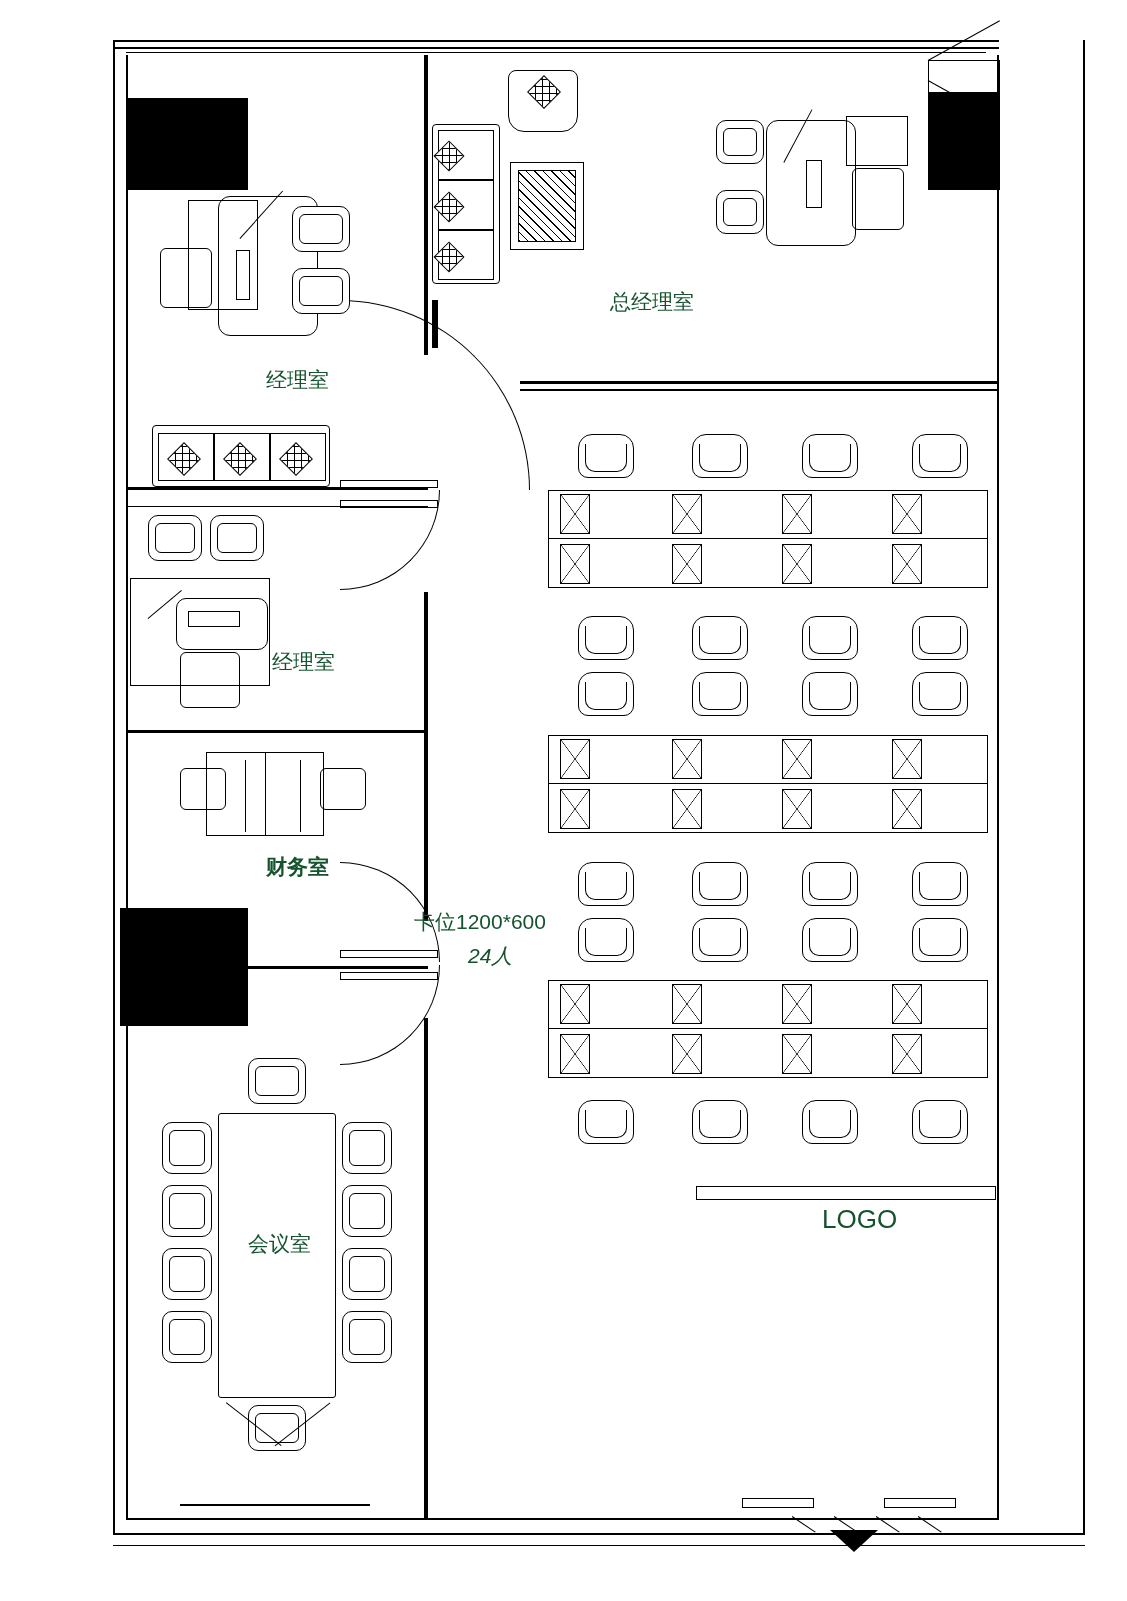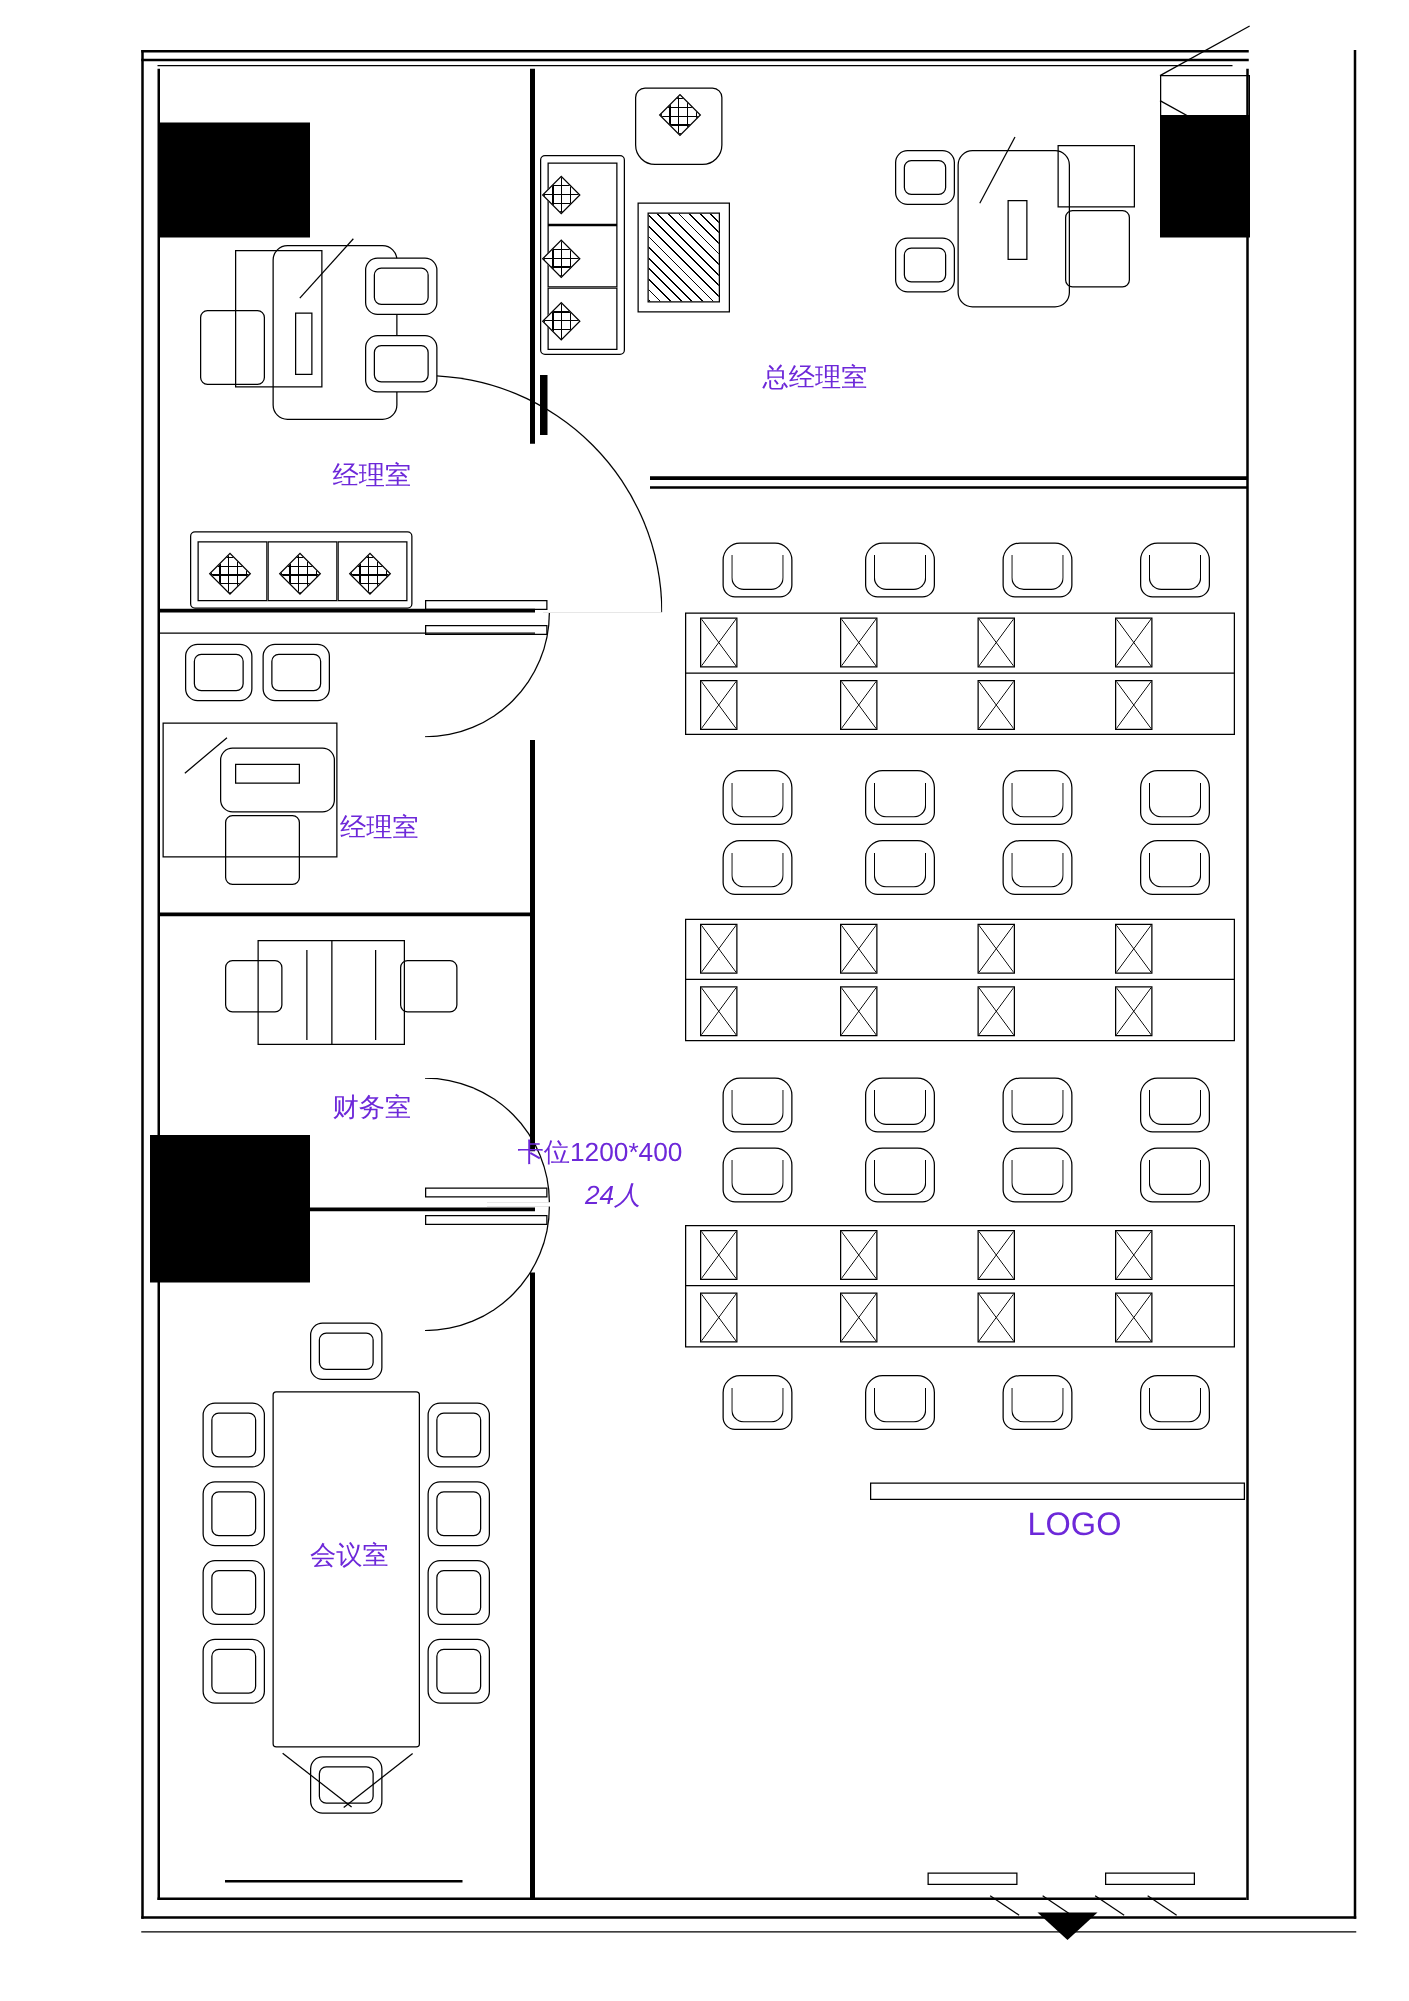--- a/index.html
+++ b/index.html
@@ -1,21 +1,21 @@
 <!DOCTYPE html>
 <html><head>
 <meta charset="utf-8">
 <style>
   html,body{margin:0;padding:0;background:#ffffff;}
   body{font-family:"Liberation Sans","DejaVu Sans",sans-serif;}
   #plan{position:relative;width:1127px;height:1601px;background:#fff;overflow:hidden;}
   .ln{position:absolute;background:#000;}
   .boxthin{position:absolute;border:1px solid #000;box-sizing:border-box;background:transparent;}
   .solid{position:absolute;background:#000;}
-  .lbl-l{position:absolute;color:#6d28d9;white-space:nowrap;font-size:21px;}
+  .lbl-l{position:absolute;color:#14532d;white-space:nowrap;font-size:21px;}
   .rnd{position:absolute;border:1.2px solid #000;box-sizing:border-box;border-radius:8px;}
   .chair{position:absolute;width:56px;height:44px;box-sizing:border-box;border:1.2px solid #000;border-radius:14px 14px 10px 10px;background:#fff;}
   .chair:after{content:"";position:absolute;left:6px;right:6px;top:9px;height:28px;border:1.2px solid #000;border-top:none;border-radius:0 0 10px 10px;box-sizing:border-box;}
   .deskcell{position:absolute;box-sizing:border-box;border:1.2px solid #000;background:#fff;}
   .xbox{position:absolute;box-sizing:border-box;border:1.2px solid #000;background:#fff;}
   .xbox:before,.xbox:after{content:"";position:absolute;left:0;top:0;width:100%;height:100%;}
   .xbox:before{background:linear-gradient(to top right,transparent calc(50% - 0.6px),#000 50%,transparent calc(50% + 0.6px));}
   .xbox:after{background:linear-gradient(to bottom right,transparent calc(50% - 0.6px),#000 50%,transparent calc(50% + 0.6px));}
   .door{position:absolute;border:1.4px solid #000;border-radius:0;box-sizing:border-box;}
   .arc{position:absolute;border:1.4px solid #000;border-radius:50%;box-sizing:border-box;background:transparent;}
@@ -107,21 +107,21 @@
   <div class="ln" style="left:148px;top:618px;width:44px;height:1.4px;transform:rotate(-40deg);transform-origin:left center;"></div>
   <div class="boxthin" style="left:180px;top:652px;width:60px;height:56px;border-radius:6px;"></div>
   <div class="lbl-l" style="left:272px;top:648px;">经理室</div>
 
   <div class="boxthin" style="left:206px;top:752px;width:118px;height:84px;"></div>
   <div class="ln" style="left:265px;top:752px;width:1.4px;height:84px;"></div>
   <div class="boxthin" style="left:180px;top:768px;width:46px;height:42px;border-radius:6px;"></div>
   <div class="boxthin" style="left:320px;top:768px;width:46px;height:42px;border-radius:6px;"></div>
   <div class="ln" style="left:245px;top:760px;width:1.4px;height:72px;"></div>
   <div class="ln" style="left:300px;top:760px;width:1.4px;height:72px;"></div>
-  <div class="lbl-l" style="left:266px;top:872px;">财务室</div>
+  <div class="lbl-l" style="left:266px;top:853px;font-weight:bold;">财务室</div>
 
   <div class="boxthin" style="left:218px;top:1113px;width:118px;height:285px;border-radius:3px;"></div>
   <div class="lbl-l" style="left:248px;top:1230px;">会议室</div>
 
   <div class="mchair" style="left:248px;top:1058px;width:58px;height:46px;"></div>
   <div class="mchair" style="left:248px;top:1405px;width:58px;height:46px;"></div>
 
   <div class="mchair" style="left:162px;top:1122px;width:50px;height:52px;"></div>
   <div class="mchair" style="left:162px;top:1185px;width:50px;height:52px;"></div>
   <div class="mchair" style="left:162px;top:1248px;width:50px;height:52px;"></div>
@@ -213,21 +213,21 @@
   <div class="xbox" style="left:560px;top:1034px;width:30px;height:40px;"></div>
   <div class="xbox" style="left:672px;top:1034px;width:30px;height:40px;"></div>
   <div class="xbox" style="left:782px;top:1034px;width:30px;height:40px;"></div>
   <div class="xbox" style="left:892px;top:1034px;width:30px;height:40px;"></div>
 
   <div class="chair" style="left:578px;top:1100px;"></div>
   <div class="chair" style="left:692px;top:1100px;"></div>
   <div class="chair" style="left:802px;top:1100px;"></div>
   <div class="chair" style="left:912px;top:1100px;"></div>
 
-  <div class="lbl-l" style="left:414px;top:908px;">卡位1200*400</div>
+  <div class="lbl-l" style="left:414px;top:908px;">卡位1200*600</div>
   <div class="lbl-l" style="left:468px;top:942px;font-style:italic;">24人</div>
 
   <div class="deskcell" style="left:696px;top:1186px;width:300px;height:14px;"></div>
   <div class="lbl-l" style="left:822px;top:1204px;font-size:26px;">LOGO</div>
 
   <div class="deskcell" style="left:742px;top:1498px;width:72px;height:10px;"></div>
   <div class="deskcell" style="left:884px;top:1498px;width:72px;height:10px;"></div>
   <div class="ln" style="left:792px;top:1516px;width:28px;height:1.4px;transform:rotate(34deg);transform-origin:left center;"></div>
   <div class="ln" style="left:834px;top:1516px;width:28px;height:1.4px;transform:rotate(34deg);transform-origin:left center;"></div>
   <div class="ln" style="left:876px;top:1516px;width:28px;height:1.4px;transform:rotate(34deg);transform-origin:left center;"></div>

